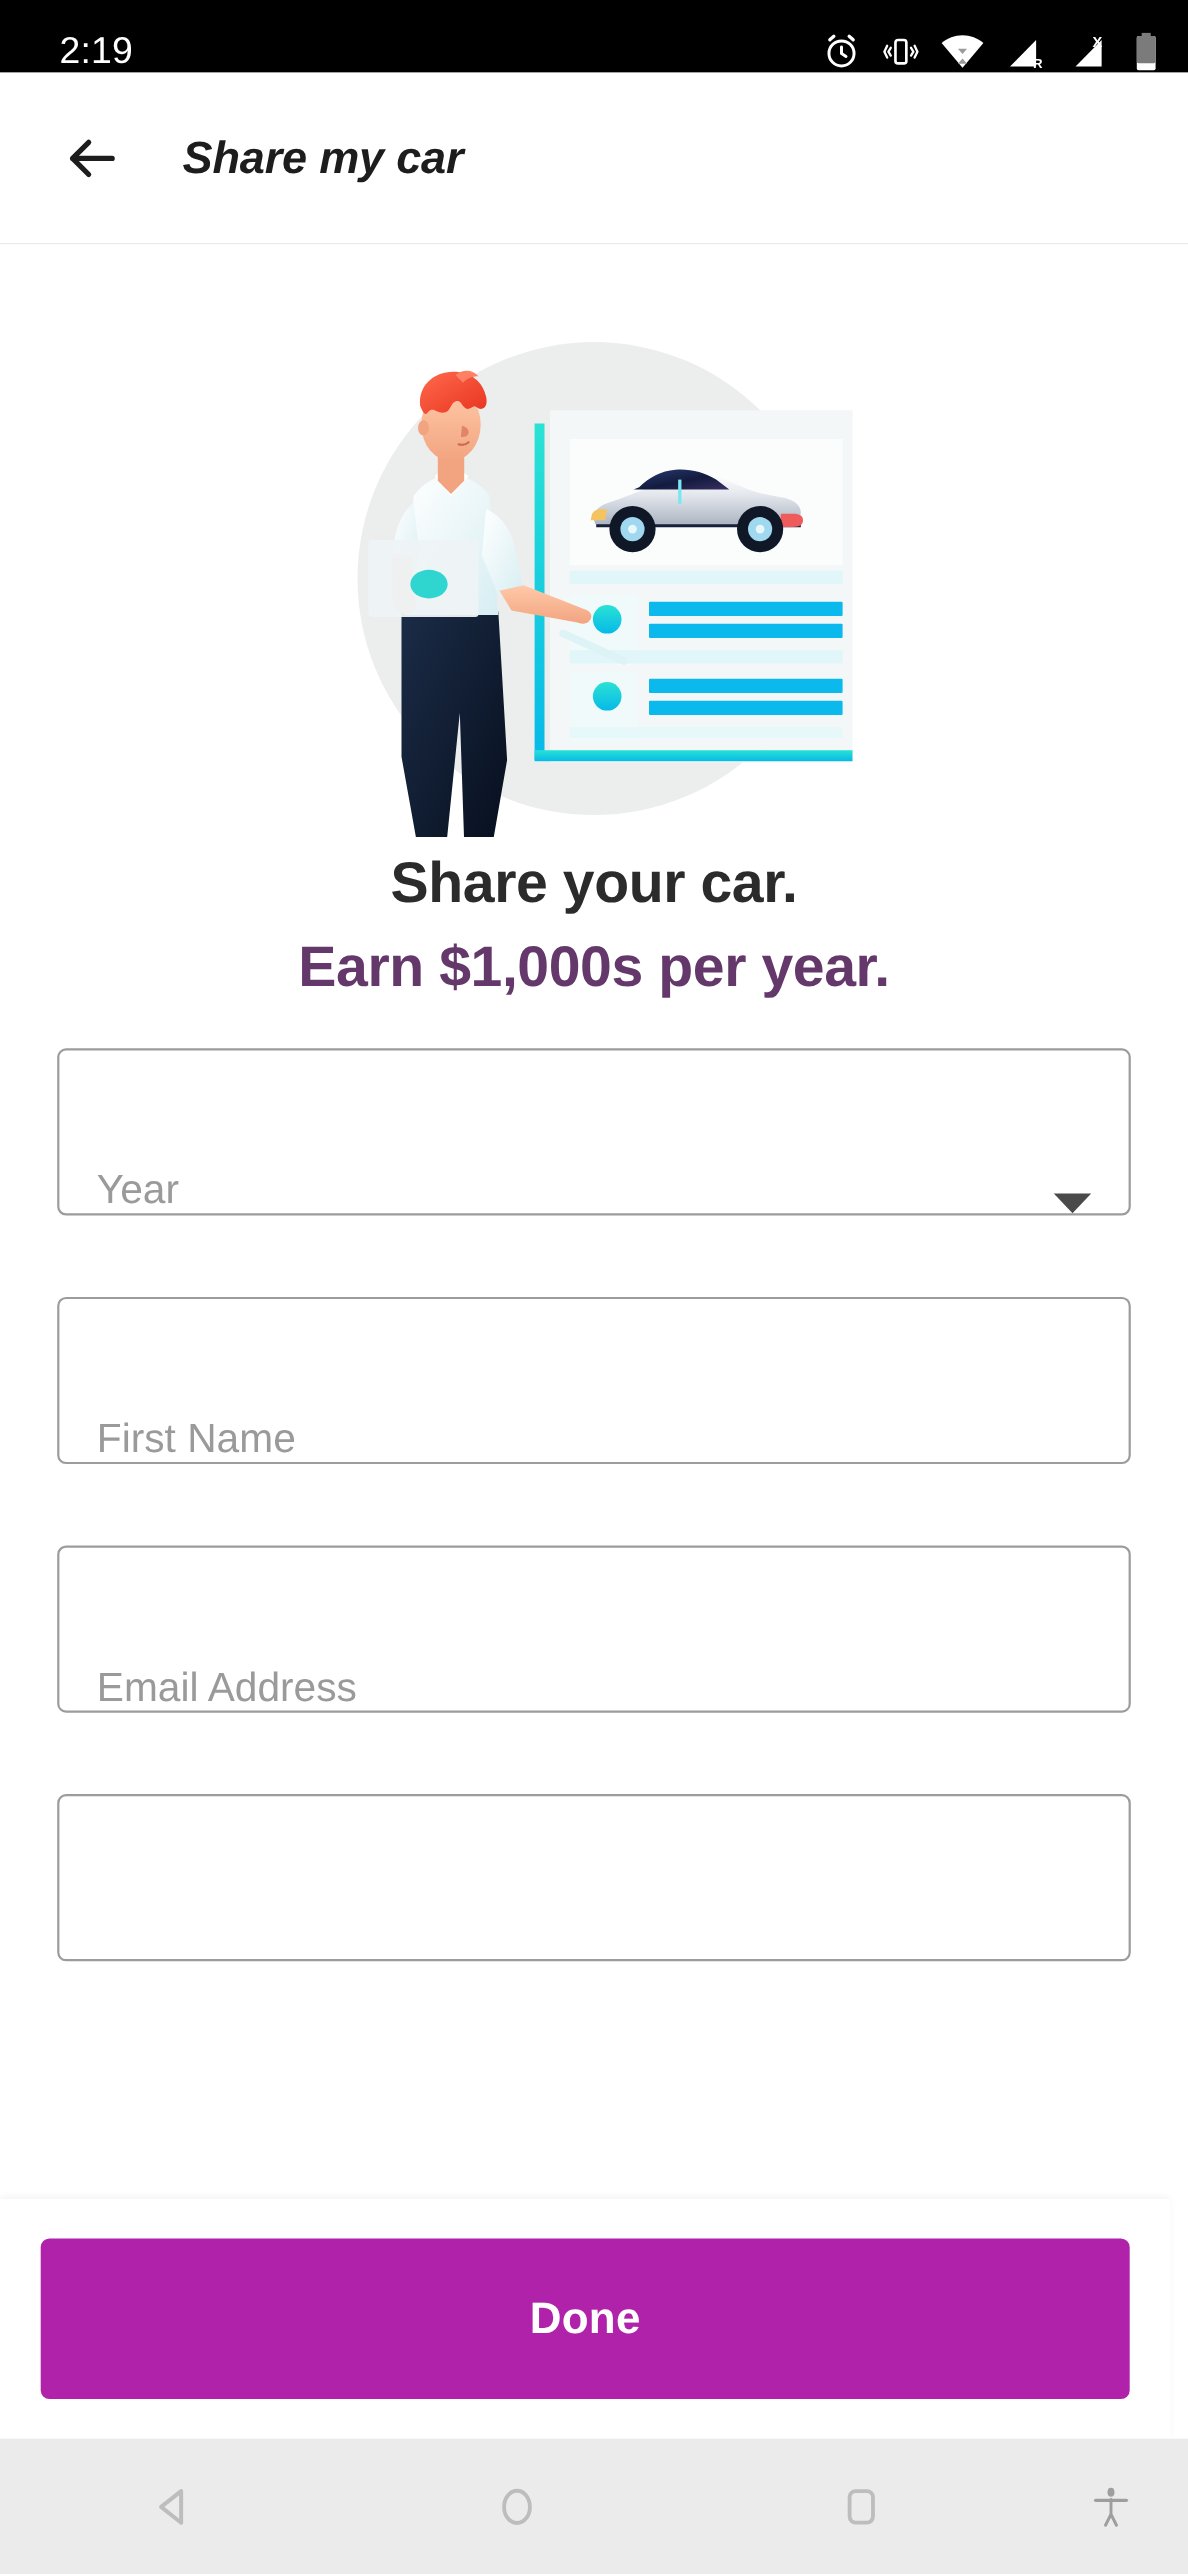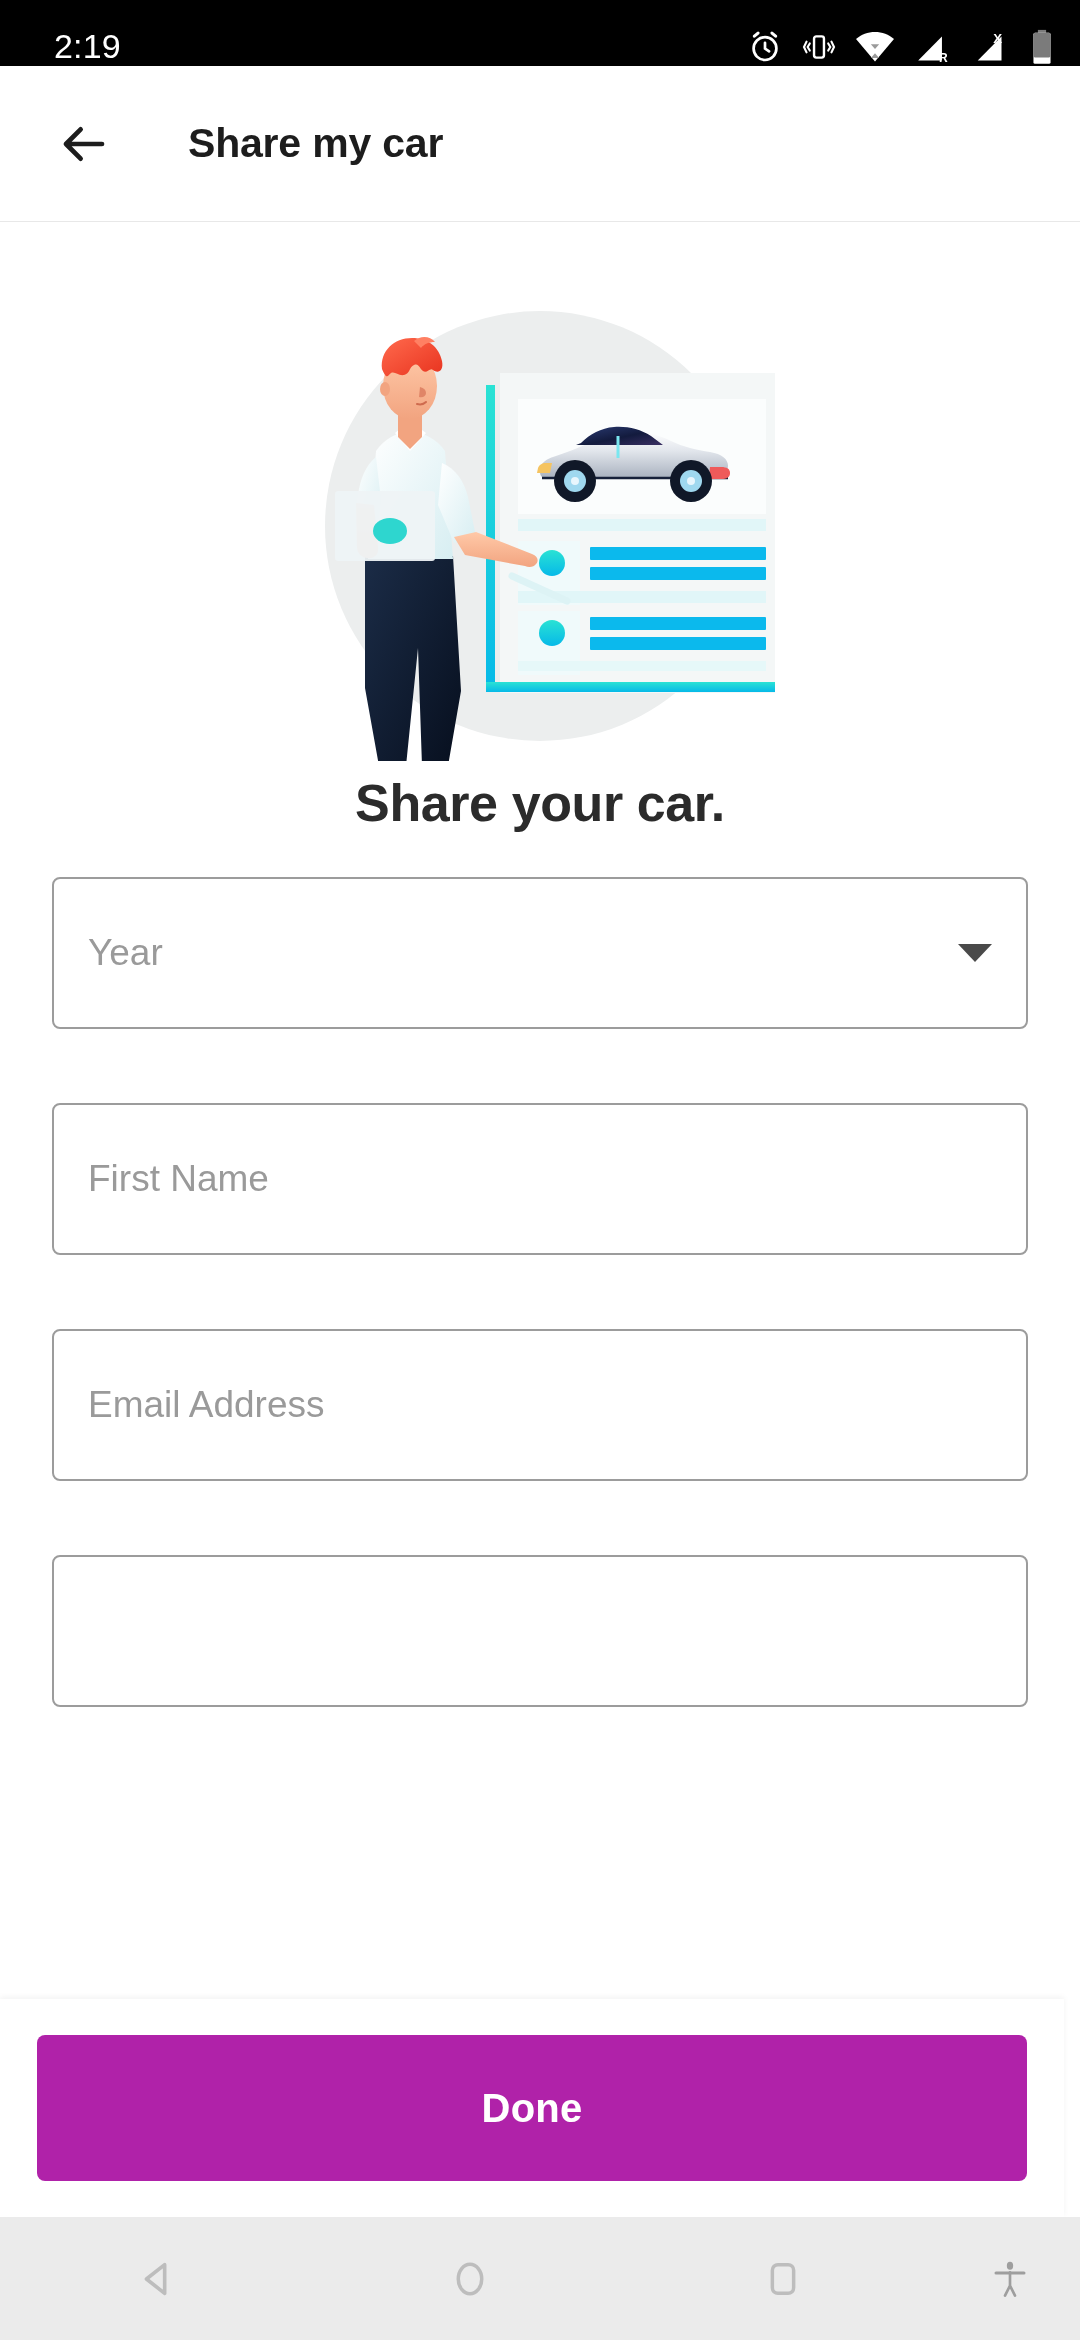--- a/index.html
+++ b/index.html
@@ -35,22 +35,23 @@
     border-bottom: 1px solid #e8e8e8;
     position: relative;
   }
   .back-btn {
     width: 72px; height: 72px;
     display: flex; align-items: center; justify-content: center;
     cursor: pointer;
   }
   .app-title {
     font-size: 41px; font-weight: bold;
-    color: #1d1d1d; margin-left: 68px;
+    color: #1d1d1d; margin-left: 46px;
     letter-spacing: -0.2px;
+    font-style: italic;
   }
 
   
   .content {
     position: absolute;
     top: 223px; left: 0; right: 0;
     bottom: 341px;
     background: #ffffff;
     overflow: hidden;
   }
@@ -72,21 +73,21 @@
     color: #65386b; letter-spacing: -0.4px;
     margin-top: 16px;
   }
 
   .form { margin-top: 44px; padding: 0 52px; }
   .field {
     height: 152px; width: 100%;
     border: 2px solid #9c9c9c;
     border-radius: 8px;
     background: #ffffff;
-    display: flex; align-items: center;
+    display: flex; align-items: flex-end;
     padding: 0 34px;
     margin-bottom: 74px;
     position: relative;
   }
   .field-label {
     font-size: 37px; color: #9a9a9a;
     font-family: "Liberation Sans", sans-serif;
   }
   .caret {
     position: absolute; right: 34px;
@@ -288,20 +289,21 @@
         <path d="M124 50c7-6 16-5 21 1-6 0-11 2-14 6Z" fill="#ff8063"></path>
 
         <path d="M130 96c4 1 6 3 6 6 0 3-3 5-7 4" fill="#e08567"></path>
         <path d="M127 113c4 1 7 0 9-2" stroke="#cf6b4e" stroke-width="2" fill="none" stroke-linecap="round"></path>
       </g>
     </svg>
   </div>
 
   <div class="headline-wrap">
     <div class="headline-1">Share your car.</div>
+    <div class="headline-2">Earn $1,000s per year.</div>
   </div>
 
   <div class="form">
 
     <div class="field">
       <span class="field-label">Year</span>
       <span class="caret"></span>
     </div>
 
 

